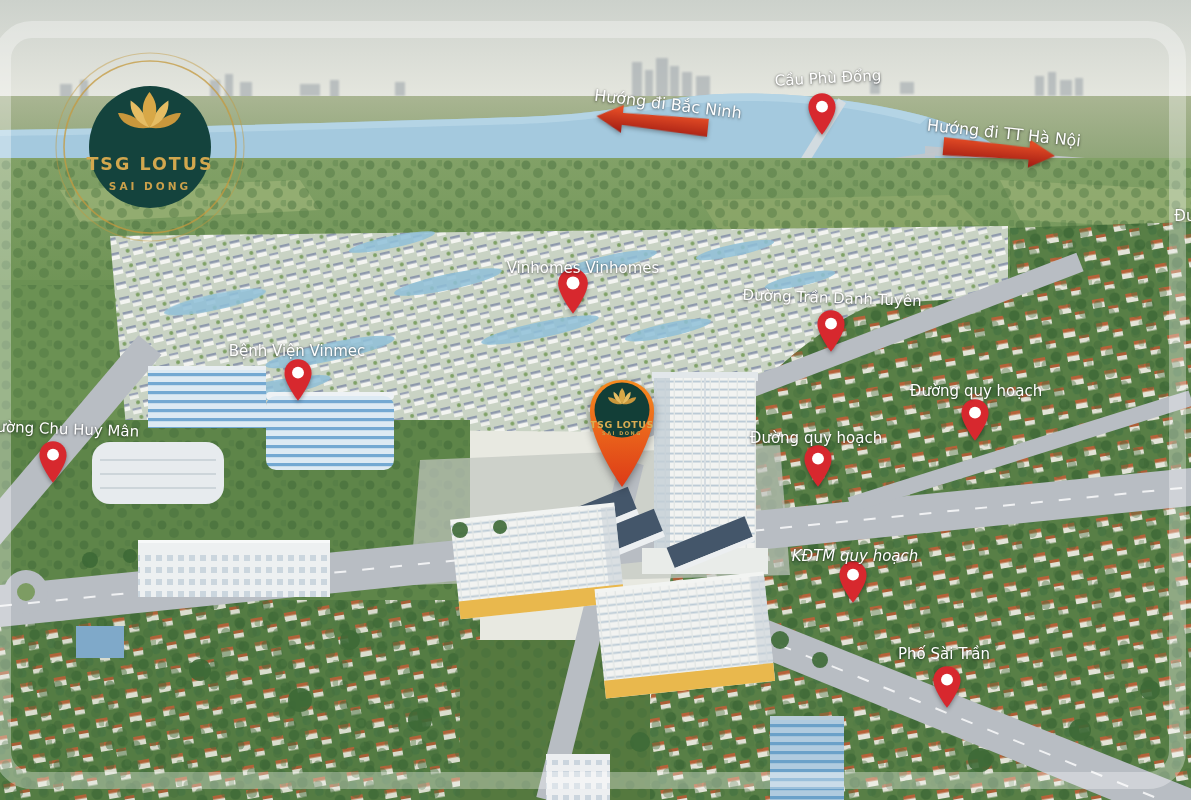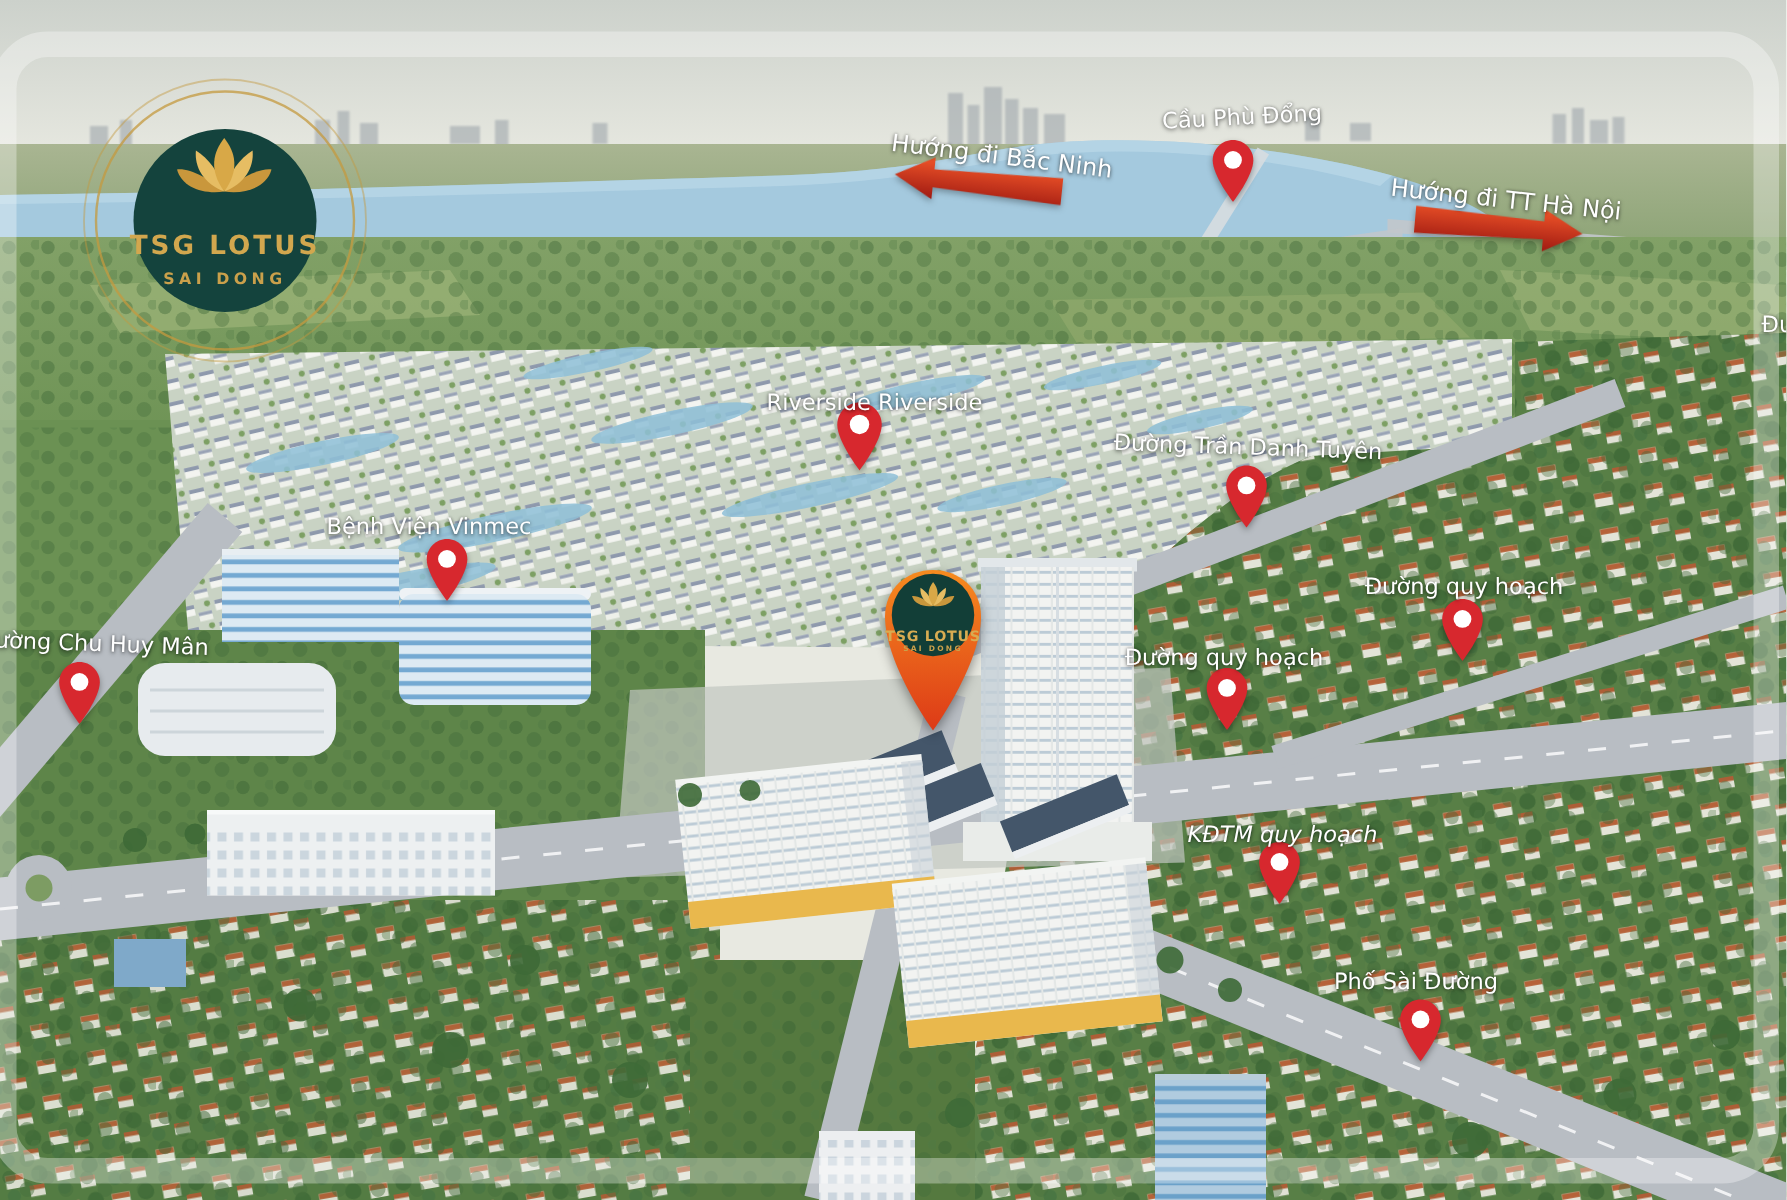--- a/index.html
+++ b/index.html
@@ -310,37 +310,37 @@
   </div>
 
   <span class="mlabel" style="left: 828px; top: 78px; --rot: -3deg;">Cầu Phù Đổng</span>
   <span class="mpin" style="left: 822px; top: 140px;">
     <svg width="31" height="44" viewBox="0 0 24 34">
         <path d="M12,33 C12,33 1.5,19.5 1.5,11.5 C1.5,5.7 6.2,1 12,1 C17.8,1 22.5,5.7 22.5,11.5 C22.5,19.5 12,33 12,33 Z" fill="#d7282e"></path>
         <circle cx="12" cy="11.3" r="4.6" fill="#ffffff"></circle>
       </svg>
   </span>
 
-  <span class="mlabel" style="left: 583px; top: 268px;">Riverside Riverside</span>
+  <span class="mlabel" style="left: 583px; top: 268px;">Vinhomes Vinhomes</span>
   <span class="mpin" style="left: 573px; top: 319px;">
     <svg width="34" height="48" viewBox="0 0 24 34">
         <path d="M12,33 C12,33 1.5,19.5 1.5,11.5 C1.5,5.7 6.2,1 12,1 C17.8,1 22.5,5.7 22.5,11.5 C22.5,19.5 12,33 12,33 Z" fill="#d7282e"></path>
         <circle cx="12" cy="11.3" r="4.6" fill="#ffffff"></circle>
       </svg>
   </span>
 
   <span class="mlabel" style="left: 832px; top: 298px; --rot: 2deg;">Đường Trần Danh Tuyên</span>
   <span class="mpin" style="left: 831px; top: 357px;">
     <svg width="31" height="44" viewBox="0 0 24 34">
         <path d="M12,33 C12,33 1.5,19.5 1.5,11.5 C1.5,5.7 6.2,1 12,1 C17.8,1 22.5,5.7 22.5,11.5 C22.5,19.5 12,33 12,33 Z" fill="#d7282e"></path>
         <circle cx="12" cy="11.3" r="4.6" fill="#ffffff"></circle>
       </svg>
   </span>
 
-  <span class="mlabel" style="left: 286px; top: 351px;">Bệnh Viện Vinmec</span>
+  <span class="mlabel" style="left: 297px; top: 351px;">Bệnh Viện Vinmec</span>
   <span class="mpin" style="left: 298px; top: 406px;">
     <svg width="31" height="44" viewBox="0 0 24 34">
         <path d="M12,33 C12,33 1.5,19.5 1.5,11.5 C1.5,5.7 6.2,1 12,1 C17.8,1 22.5,5.7 22.5,11.5 C22.5,19.5 12,33 12,33 Z" fill="#d7282e"></path>
         <circle cx="12" cy="11.3" r="4.6" fill="#ffffff"></circle>
       </svg>
   </span>
 
   <span class="mlabel" style="left: 62px; top: 429px; --rot: 2deg;">Đường Chu Huy Mân</span>
   <span class="mpin" style="left: 53px; top: 488px;">
     <svg width="31" height="44" viewBox="0 0 24 34">
@@ -366,21 +366,21 @@
   </span>
 
   <span class="mlabel" style="left: 855px; top: 556px; font-style: italic;">KĐTM quy hoạch</span>
   <span class="mpin" style="left: 853px; top: 608px;">
     <svg width="31" height="44" viewBox="0 0 24 34">
         <path d="M12,33 C12,33 1.5,19.5 1.5,11.5 C1.5,5.7 6.2,1 12,1 C17.8,1 22.5,5.7 22.5,11.5 C22.5,19.5 12,33 12,33 Z" fill="#d7282e"></path>
         <circle cx="12" cy="11.3" r="4.6" fill="#ffffff"></circle>
       </svg>
   </span>
 
-  <span class="mlabel" style="left: 944px; top: 654px;">Phố Sài Đường</span>
+  <span class="mlabel" style="left: 944px; top: 654px;">Phố Sài Trần</span>
   <span class="mpin" style="left: 947px; top: 713px;">
     <svg width="31" height="44" viewBox="0 0 24 34">
         <path d="M12,33 C12,33 1.5,19.5 1.5,11.5 C1.5,5.7 6.2,1 12,1 C17.8,1 22.5,5.7 22.5,11.5 C22.5,19.5 12,33 12,33 Z" fill="#d7282e"></path>
         <circle cx="12" cy="11.3" r="4.6" fill="#ffffff"></circle>
       </svg>
   </span>
 
   <span class="mlabel" style="left: 1199px; top: 216px;">Đường</span>
 
   <div class="ppin" style="left: 622px; top: 489px;">

